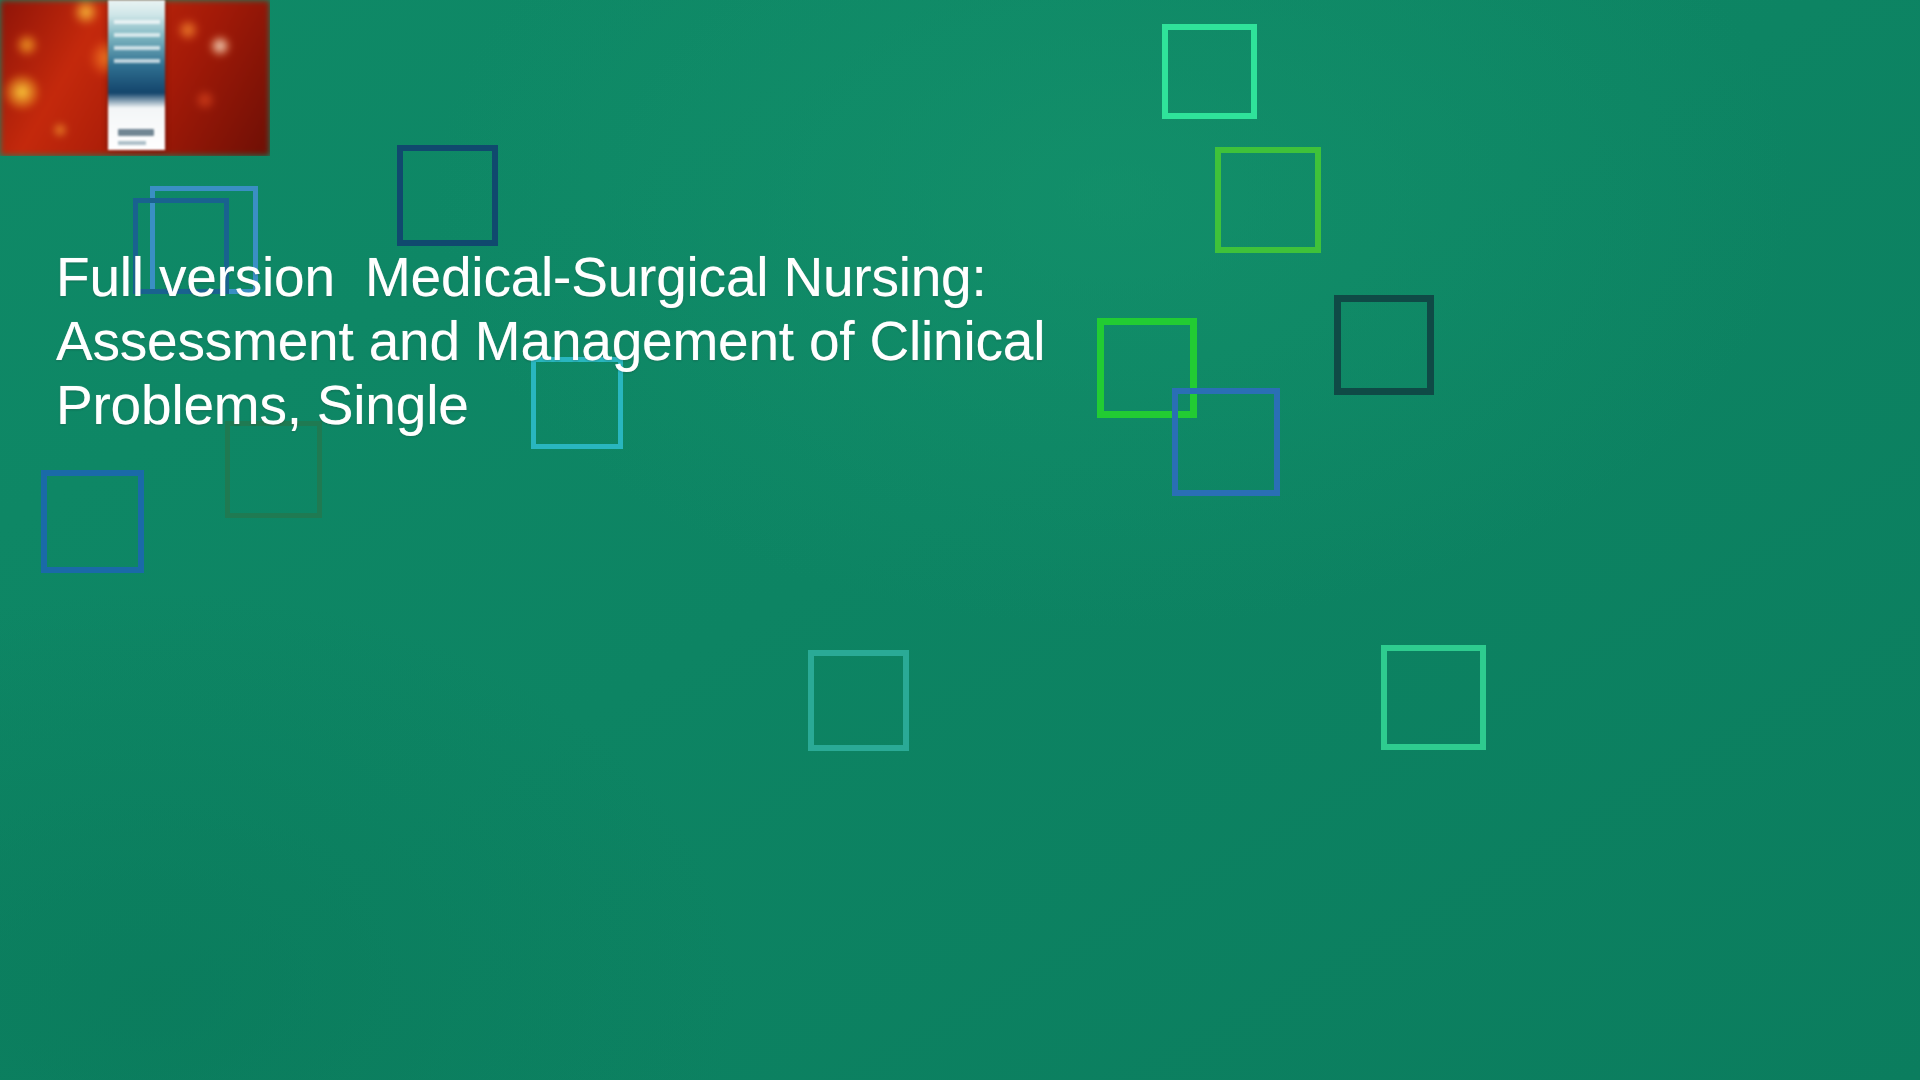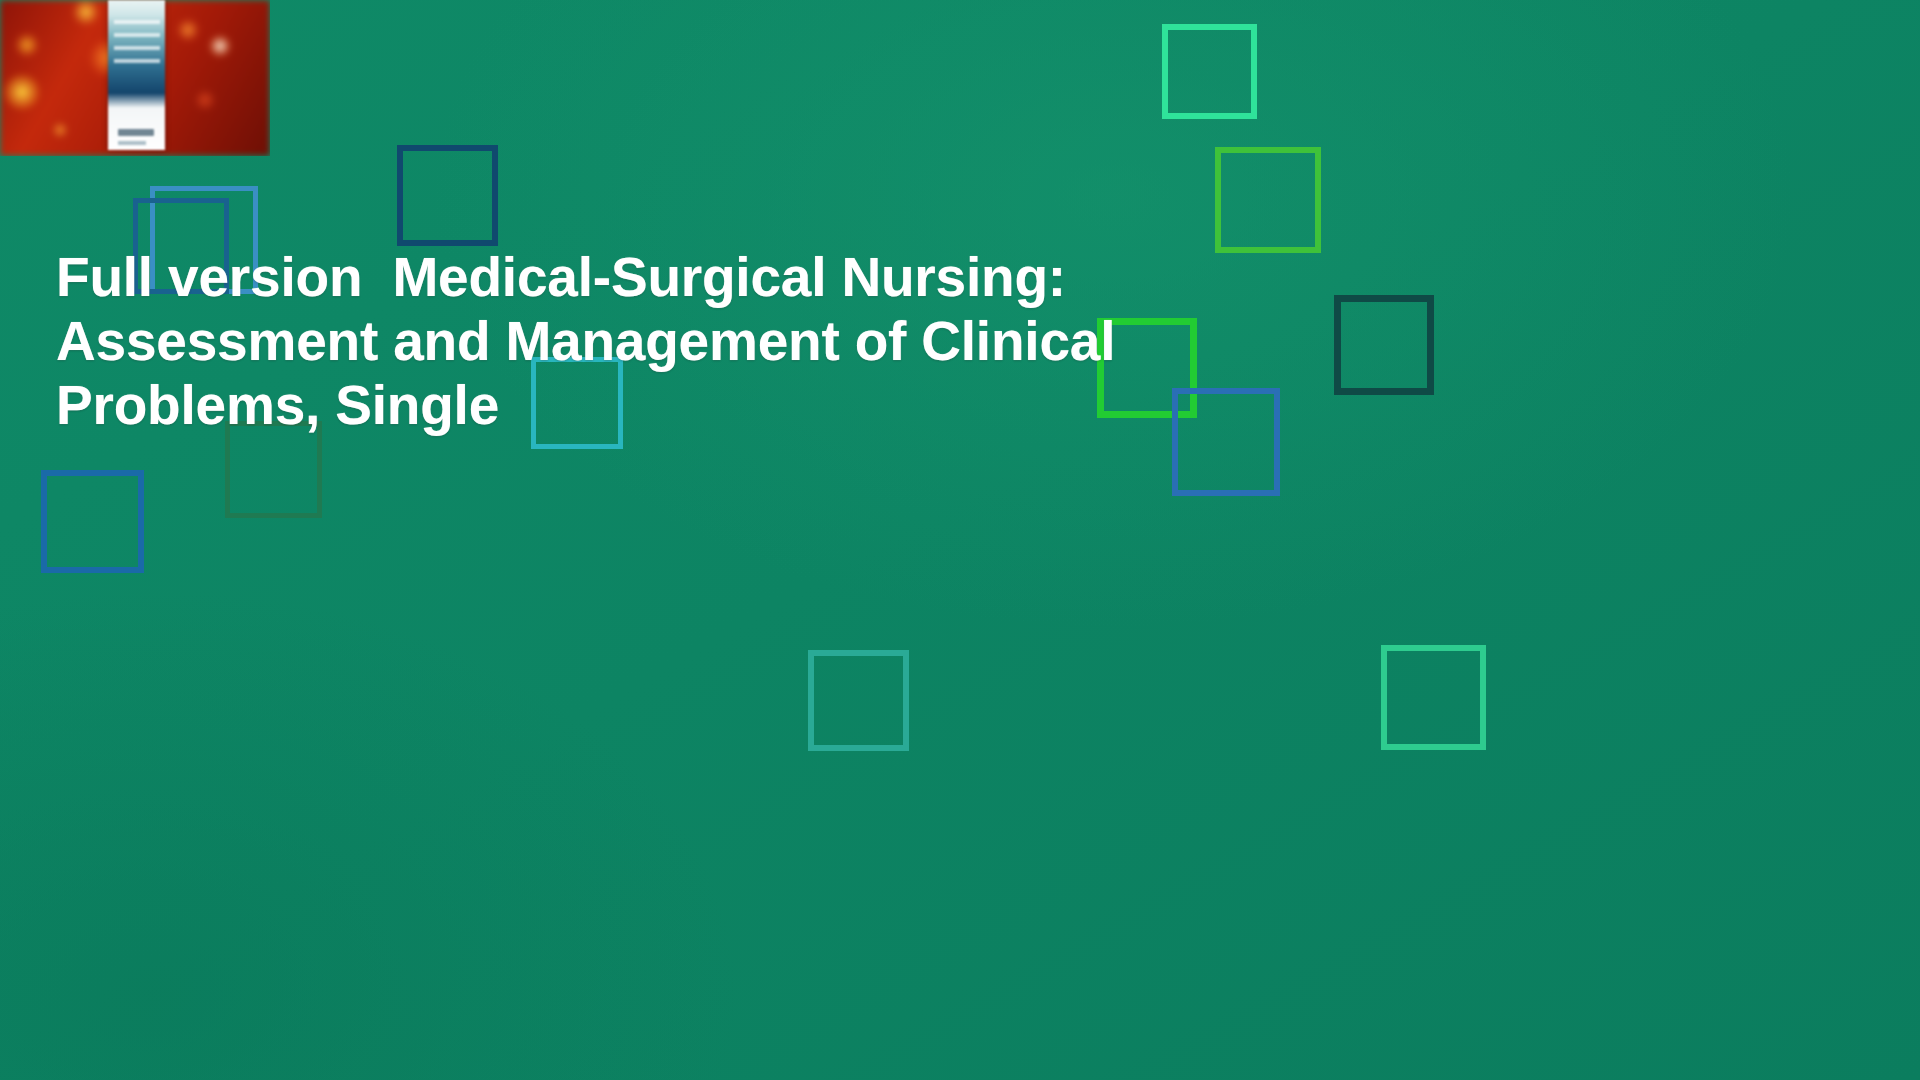--- a/index.html
+++ b/index.html
@@ -108,21 +108,21 @@
     position: absolute;
     left: 56px;
     top: 245px;
     width: 1180px;
   }
   #title-text {
     margin: 0;
     color: #ffffff;
     font-family: "Liberation Sans", sans-serif;
     font-size: 55px;
-    font-weight: bold;
+    font-weight: normal;
     line-height: 64px;
     letter-spacing: -0.2px;
     white-space: pre-wrap;
     text-shadow:
       0 0 1px rgba(255,255,255,0.55),
       0 1px 2px rgba(0,0,0,0.22);
   }
 </style>
 </head>
 <body>

